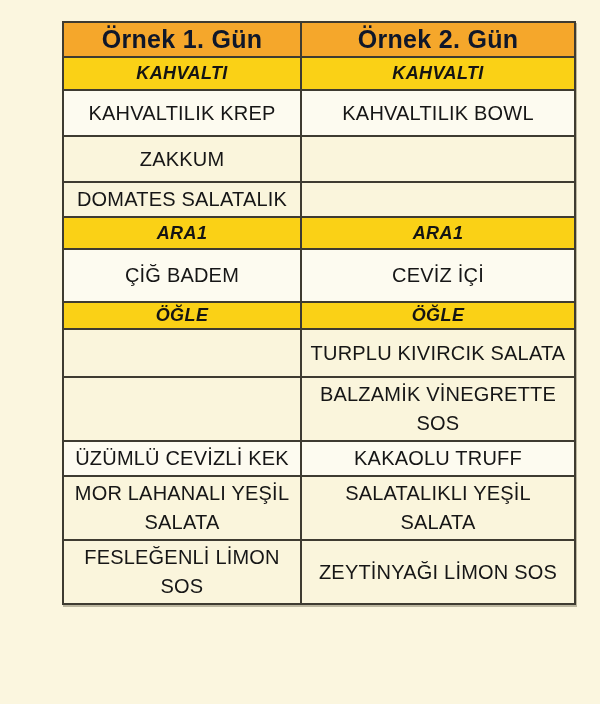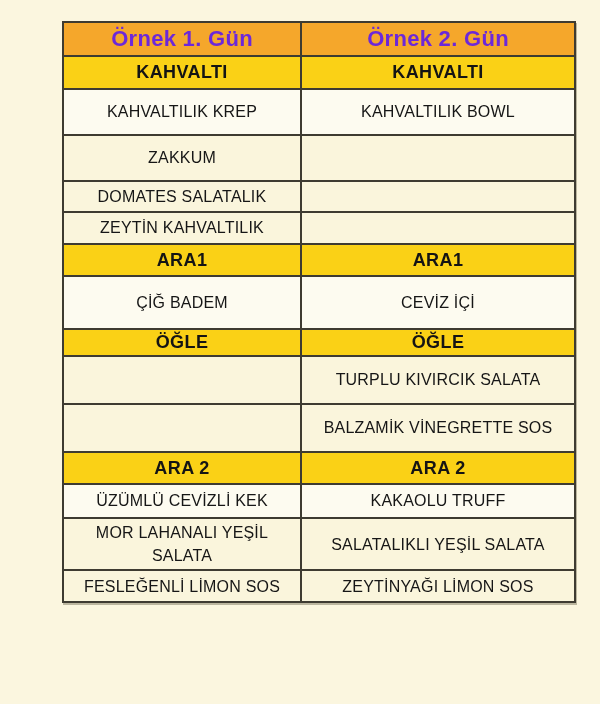--- a/index.html
+++ b/index.html
@@ -28,33 +28,34 @@
   table.menu td {
     border: 2px solid #3E3B31;
     text-align: center;
     vertical-align: middle;
     padding: 2px 8px;
     overflow: hidden;
   }
   td.day {
     background: #F5A72B;
     font-weight: bold;
-    font-size: 22px;
+    font-size: 25px;
     letter-spacing: 0.3px;
-    color: #6d28d9;
+    color: #0f172a;
   }
   td.section {
     background: #FAD116;
     font-weight: bold;
     font-size: 18px;
     letter-spacing: 0.4px;
     color: #141414;
+    font-style: italic;
   }
   td.item {
-    font-size: 16px;
+    font-size: 20px;
     letter-spacing: 0.2px;
     white-space: pre-line;
     line-height: 1.45;
   }
   tr.cream td.item { background: #FAF5DC; }
   tr.light td.item { background: #FDFBF0; }
 </style>
 </head>
 <body>
 
@@ -78,48 +79,40 @@
         <td class="item">KAHVALTILIK BOWL</td>
       </tr>
       <tr class="cream" style="height:46px">
         <td class="item">ZAKKUM</td>
         <td class="item"></td>
       </tr>
       <tr class="cream" style="height:31px">
         <td class="item">DOMATES SALATALIK</td>
         <td class="item"></td>
       </tr>
-      <tr class="cream" style="height:32px">
-        <td class="item">ZEYTİN KAHVALTILIK</td>
-        <td class="item"></td>
-      </tr>
       <tr style="height:32px">
         <td class="section">ARA1</td>
         <td class="section">ARA1</td>
       </tr>
       <tr class="light" style="height:53px">
         <td class="item">ÇİĞ BADEM</td>
         <td class="item">CEVİZ İÇİ</td>
       </tr>
       <tr style="height:18px">
         <td class="section">ÖĞLE</td>
         <td class="section">ÖĞLE</td>
       </tr>
       <tr class="cream" style="height:48px">
         <td class="item"></td>
         <td class="item">TURPLU KIVIRCIK SALATA</td>
       </tr>
       <tr class="cream" style="height:48px">
         <td class="item"></td>
         <td class="item">BALZAMİK VİNEGRETTE SOS</td>
       </tr>
-      <tr style="height:32px">
-        <td class="section">ARA 2</td>
-        <td class="section">ARA 2</td>
-      </tr>
       <tr class="light" style="height:34px">
         <td class="item">ÜZÜMLÜ CEVİZLİ KEK</td>
         <td class="item">KAKAOLU TRUFF</td>
       </tr>
       <tr class="cream" style="height:35px">
         <td class="item">MOR LAHANALI YEŞİL SALATA</td>
         <td class="item">SALATALIKLI YEŞİL SALATA</td>
       </tr>
       <tr class="cream" style="height:32px">
         <td class="item">FESLEĞENLİ LİMON SOS</td>

